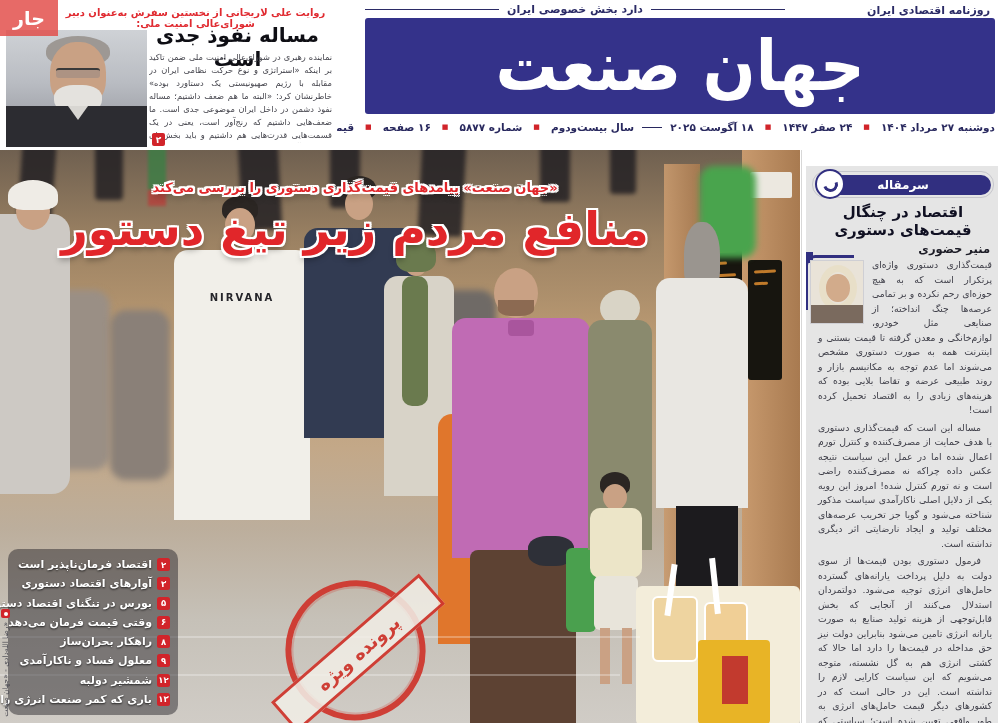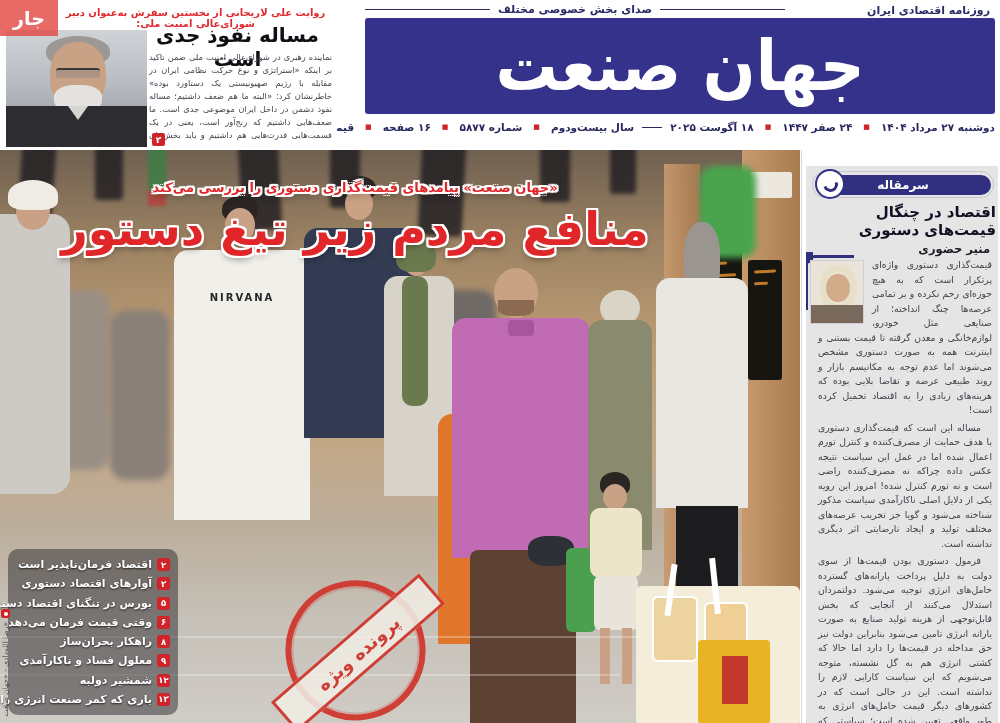--- a/index.html
+++ b/index.html
@@ -95,21 +95,21 @@
   .col-divider { position:absolute; left:801px; top:150px; width:1px; height:573px; background:#d7d7d7; }
 
   .section-pill-wrap { position:relative; height:27px; margin:3px 2px 5px; border:1px solid #c6c6cc; border-radius:13px; }
   .section-pill { position:absolute; inset:2.5px; background:#312f80; border-radius:10px; color:#fff;
                   font-size:12px; font-weight:800; display:flex; align-items:center; justify-content:center; }
   .pill-emblem { position:absolute; left:2px; top:-3px; width:30px; height:30px; background:#fff; border:2px solid #312f80;
                  border-radius:50%; z-index:2; display:flex; align-items:center; justify-content:center; }
   .pill-swoosh { width:15px; height:15px; border:3px solid transparent; border-bottom-color:#312f80; border-right-color:#312f80;
                  border-radius:50%; transform:rotate(25deg); }
 
-  .art-headline { font-size:15px; font-weight:900; color:#101022; text-align:right; margin:4px 0 3px; }
+  .art-headline { font-size:15px; font-weight:900; color:#101022; text-align:center; margin:4px 0 3px; }
   .art-author { font-size:11.5px; font-weight:800; color:#1c1c26; margin:0 6px 2px 0; }
   .author-photo { float:left; width:54px; height:64px; margin:2px 8px 3px 0; position:relative; }
   .ap-frame { position:absolute; left:-5px; top:-5px; right:10px; bottom:14px; border-top:3px solid #312f80;
               border-left:3px solid #312f80; border-radius:10px 0 0 0; }
   .ap-nib { position:absolute; left:-8px; top:-8px; width:11px; height:11px; background:#312f80;
             clip-path:polygon(0 0,100% 0,100% 55%,55% 100%,0 100%); transform:rotate(90deg); }
   .ap-img { position:absolute; inset:0; overflow:hidden; border:1px solid #cfcfd4; }
   .ap-face { position:absolute; left:15px; top:13px; width:24px; height:28px; background:#d2ab8b; border-radius:48%; }
   .ap-scarf { position:absolute; left:8px; top:4px; width:38px; height:46px; border:7px solid #e8dfc8; border-radius:50%; }
   .ap-suit { position:absolute; left:0; bottom:0; width:100%; height:18px; background:#2a2a32; }
@@ -139,21 +139,21 @@
       <div class="lar-collar"></div>
     </div>
     <div class="ta-body">نماینده رهبری در شورای‌عالی امنیت ملی ضمن تاکید بر اینکه «استراتژی و نوع حرکت نظامی ایران در مقابله با رژیم صهیونیستی یک دستاورد بوده» خاطرنشان کرد: «البته ما هم ضعف داشتیم؛ مساله نفوذ دشمن در داخل ایران موضوعی جدی است. ما ضعف‌هایی داشتیم که رنج‌آور است، یعنی در یک قسمت‌هایی قدرت‌هایی هم داشتیم و باید بخش‌های تاثیرگذار آن را ببینیم. ترامپ در جایی گفته بود که در روزهای آخر، جهنمی برای ما و نتانیاهو بود و من نتانیاهو را نجات دادم. با این حال نباید غرور پیدا کنیم، چون دشمن اینها را مطالعه می‌کند و روش‌های جدیدتری پیدا می‌کند.»</div>
     <div class="ta-badge">۲</div>
   </div>
 
   <div class="masthead">
     <div class="mh-tagline-right">روزنامه اقتصادی ایران</div>
     <div class="mh-tagline-center">
       <span class="rule"></span>
-      <span>صدای بخش خصوصی مختلف</span>
+      <span>دارد بخش خصوصی ایران</span>
       <span class="rule"></span>
     </div>
     <div class="mh-logo-box">
       <div class="mh-logo">جهان صنعت</div>
     </div>
     <div class="mh-dateline">
       <span>دوشنبه ۲۷ مرداد ۱۴۰۴</span>
       <span class="sq">■</span>
       <span>۲۴ صفر ۱۴۴۷</span>
       <span class="sq">■</span>

